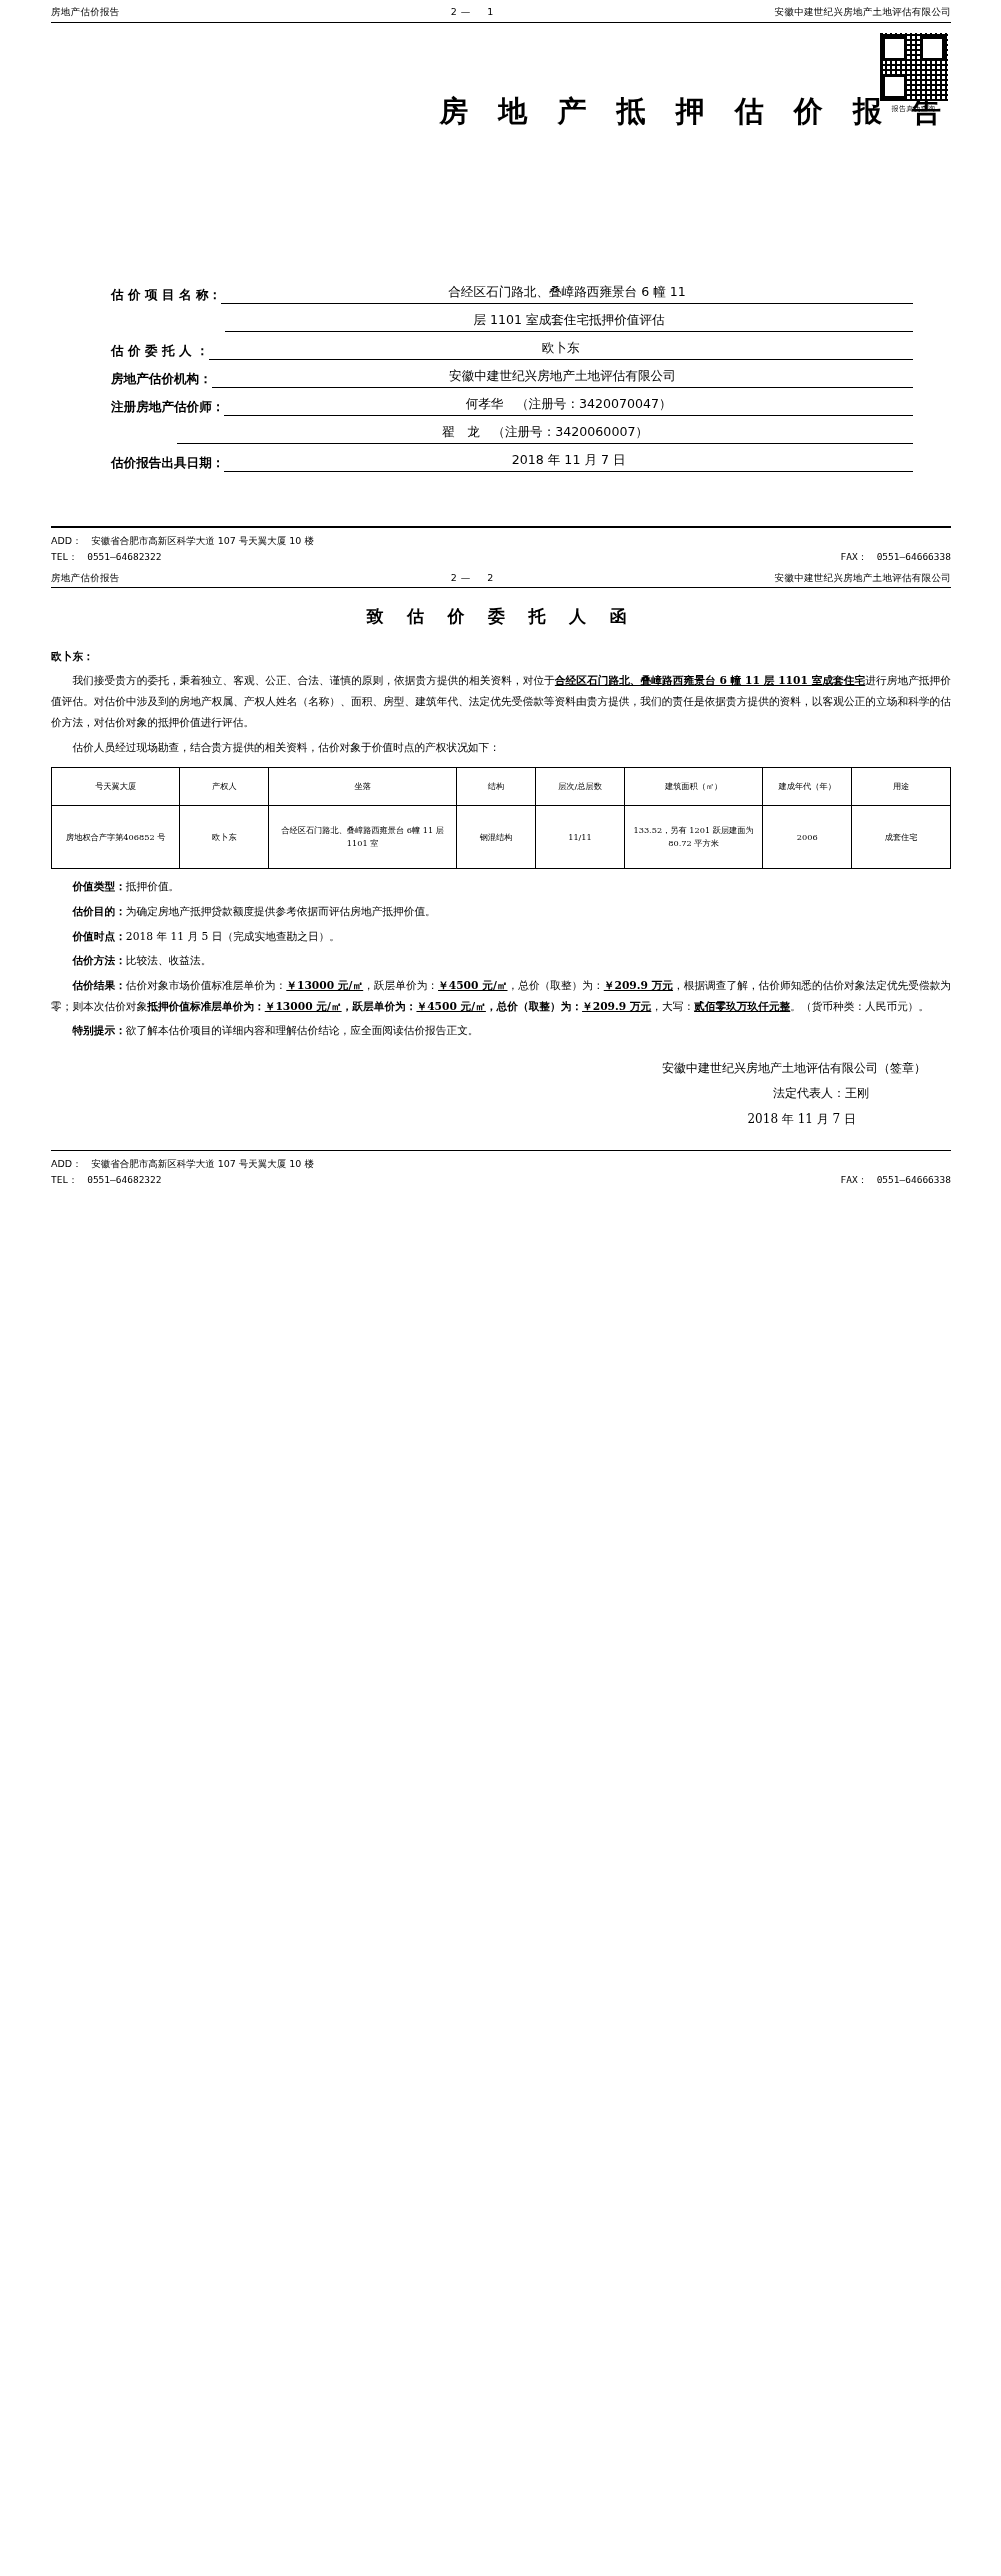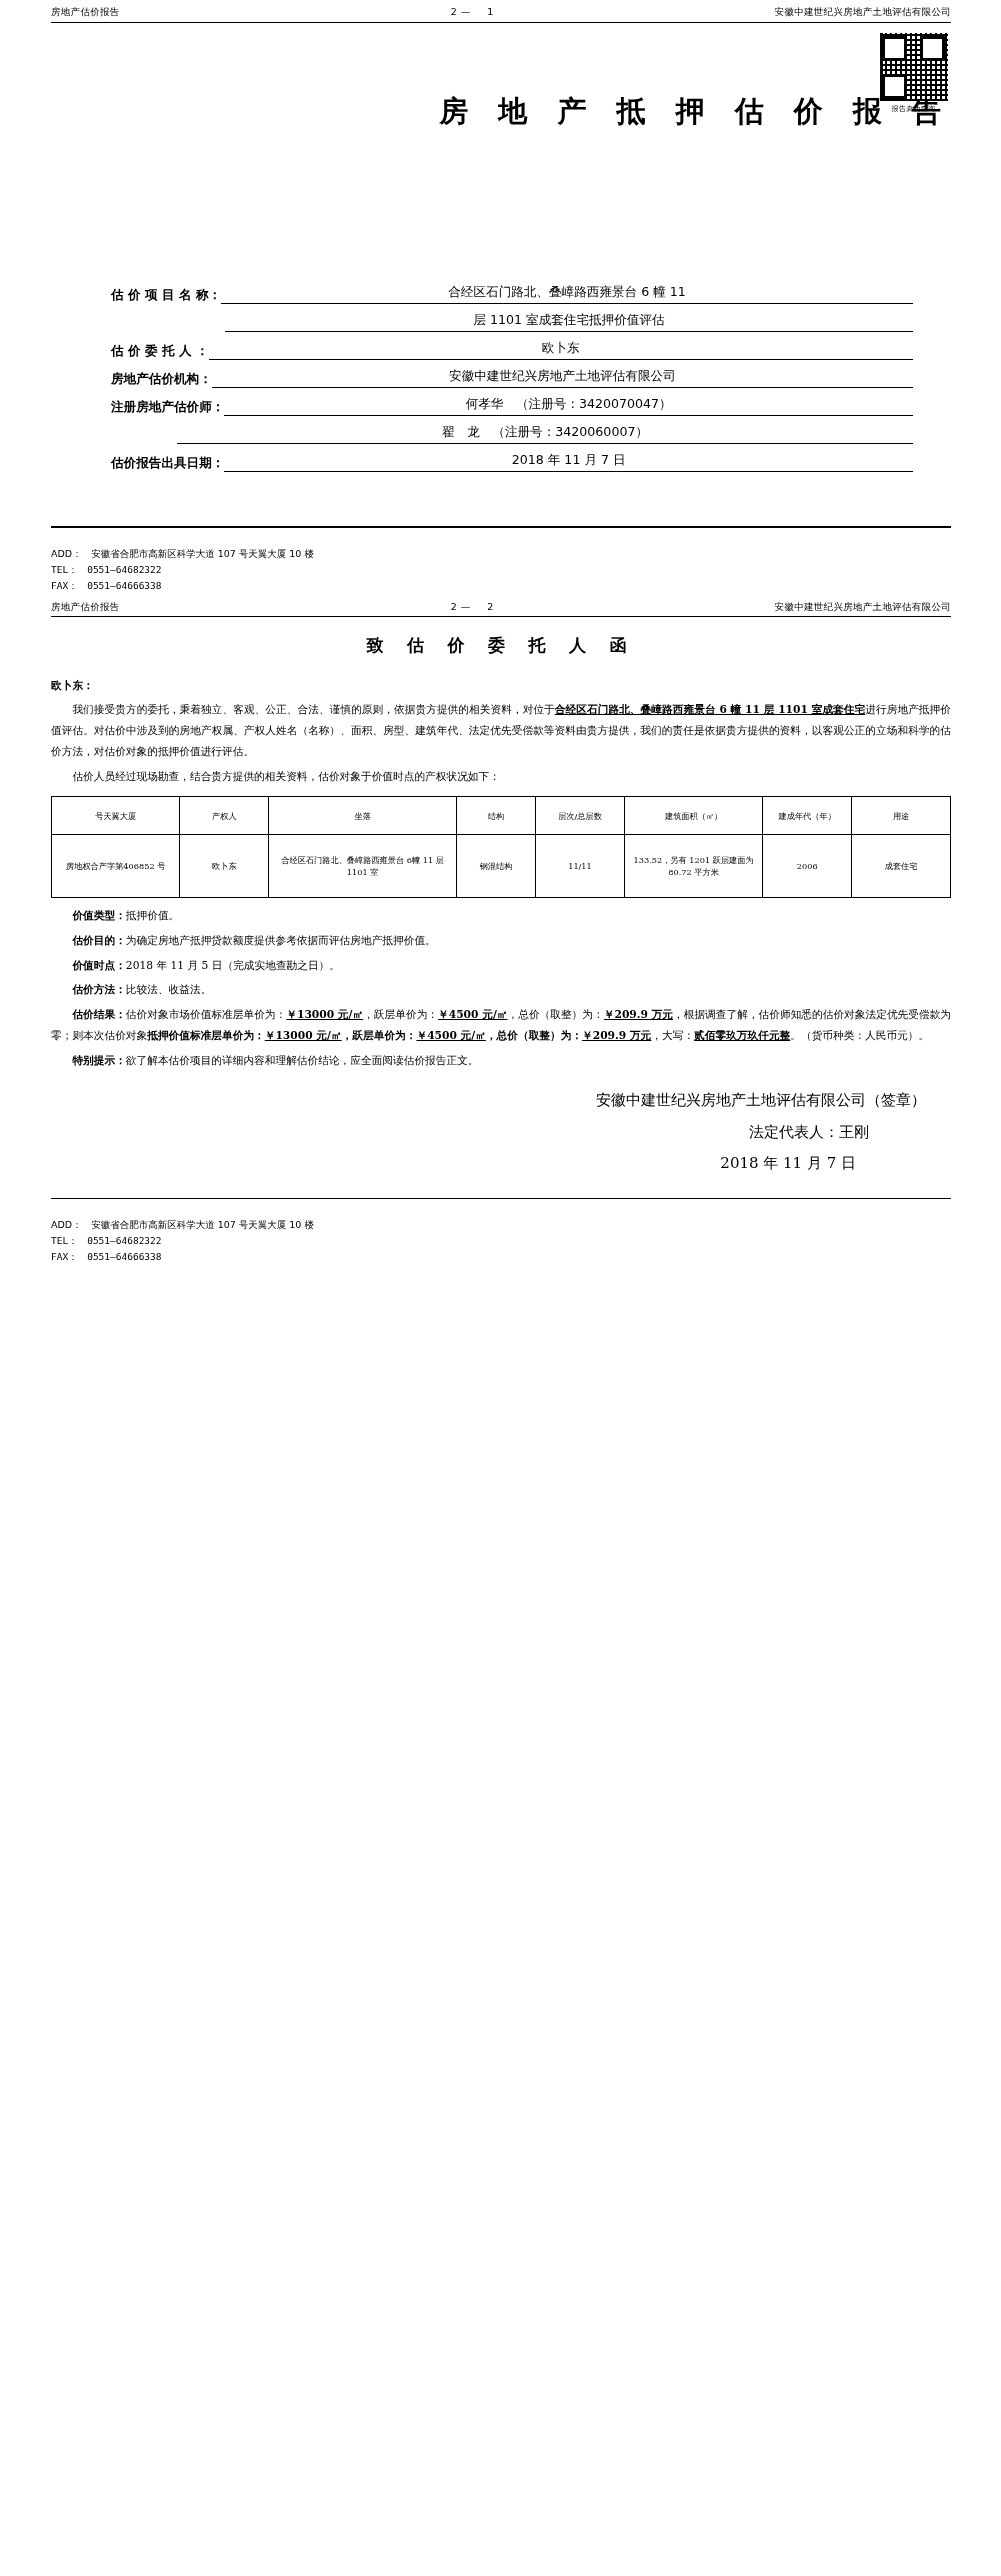--- a/index.html
+++ b/index.html
@@ -32,29 +32,28 @@
     border-bottom: 0.9px solid #000;
     padding: 6.3px 0 2.5px 0;
     letter-spacing: 0.3px;
   }
   .run-head .rh-left { width: 33%; text-align: left; }
   .run-head .rh-mid  { width: 28%; text-align: center; letter-spacing: 3.8px; font-family: "DejaVu Sans", sans-serif;}
   .run-head .rh-right{ width: 39%; text-align: right; }
 
   .run-foot {
     border-top: 0.9px solid #000;
-    padding-top: 18px;
+    padding-top: 5px;
     font-size: 9.5px;
     font-family: "DejaVu Sans Mono", monospace;
     line-height: 1.7;
   }
   .run-foot .ff-row {
     display: flex;
     justify-content: space-between;
-    flex-direction: column;
   }
   .run-foot .ff-addr { font-family: "DejaVu Sans", sans-serif; }
 
   
   .qr-block {
     position: absolute;
     right: 51px;
     top: 33px;
     width: 75px;
     text-align: center;
@@ -178,21 +177,21 @@
     text-align: center;
     vertical-align: middle;
     padding: 3.8px 1.9px;
     line-height: 1.5;
   }
   table.prop th { font-weight: normal; height: 29px; }
   table.prop td { height: 54px; }
 
   .sign-block {
     margin-top: 14px;
-    font-size: 15px;
+    font-size: 12px;
     line-height: 2.1;
     font-family: "DejaVu Serif", "Liberation Serif", serif;
   }
   .sign-line { text-align: right; padding-right: 25px; }
   .sign-line.l2 { padding-right: 82px; }
   .sign-line.l3 { padding-right: 95px; }
 
   .spacer-foot { height: 17.7px; }
 </style>
 </head>

